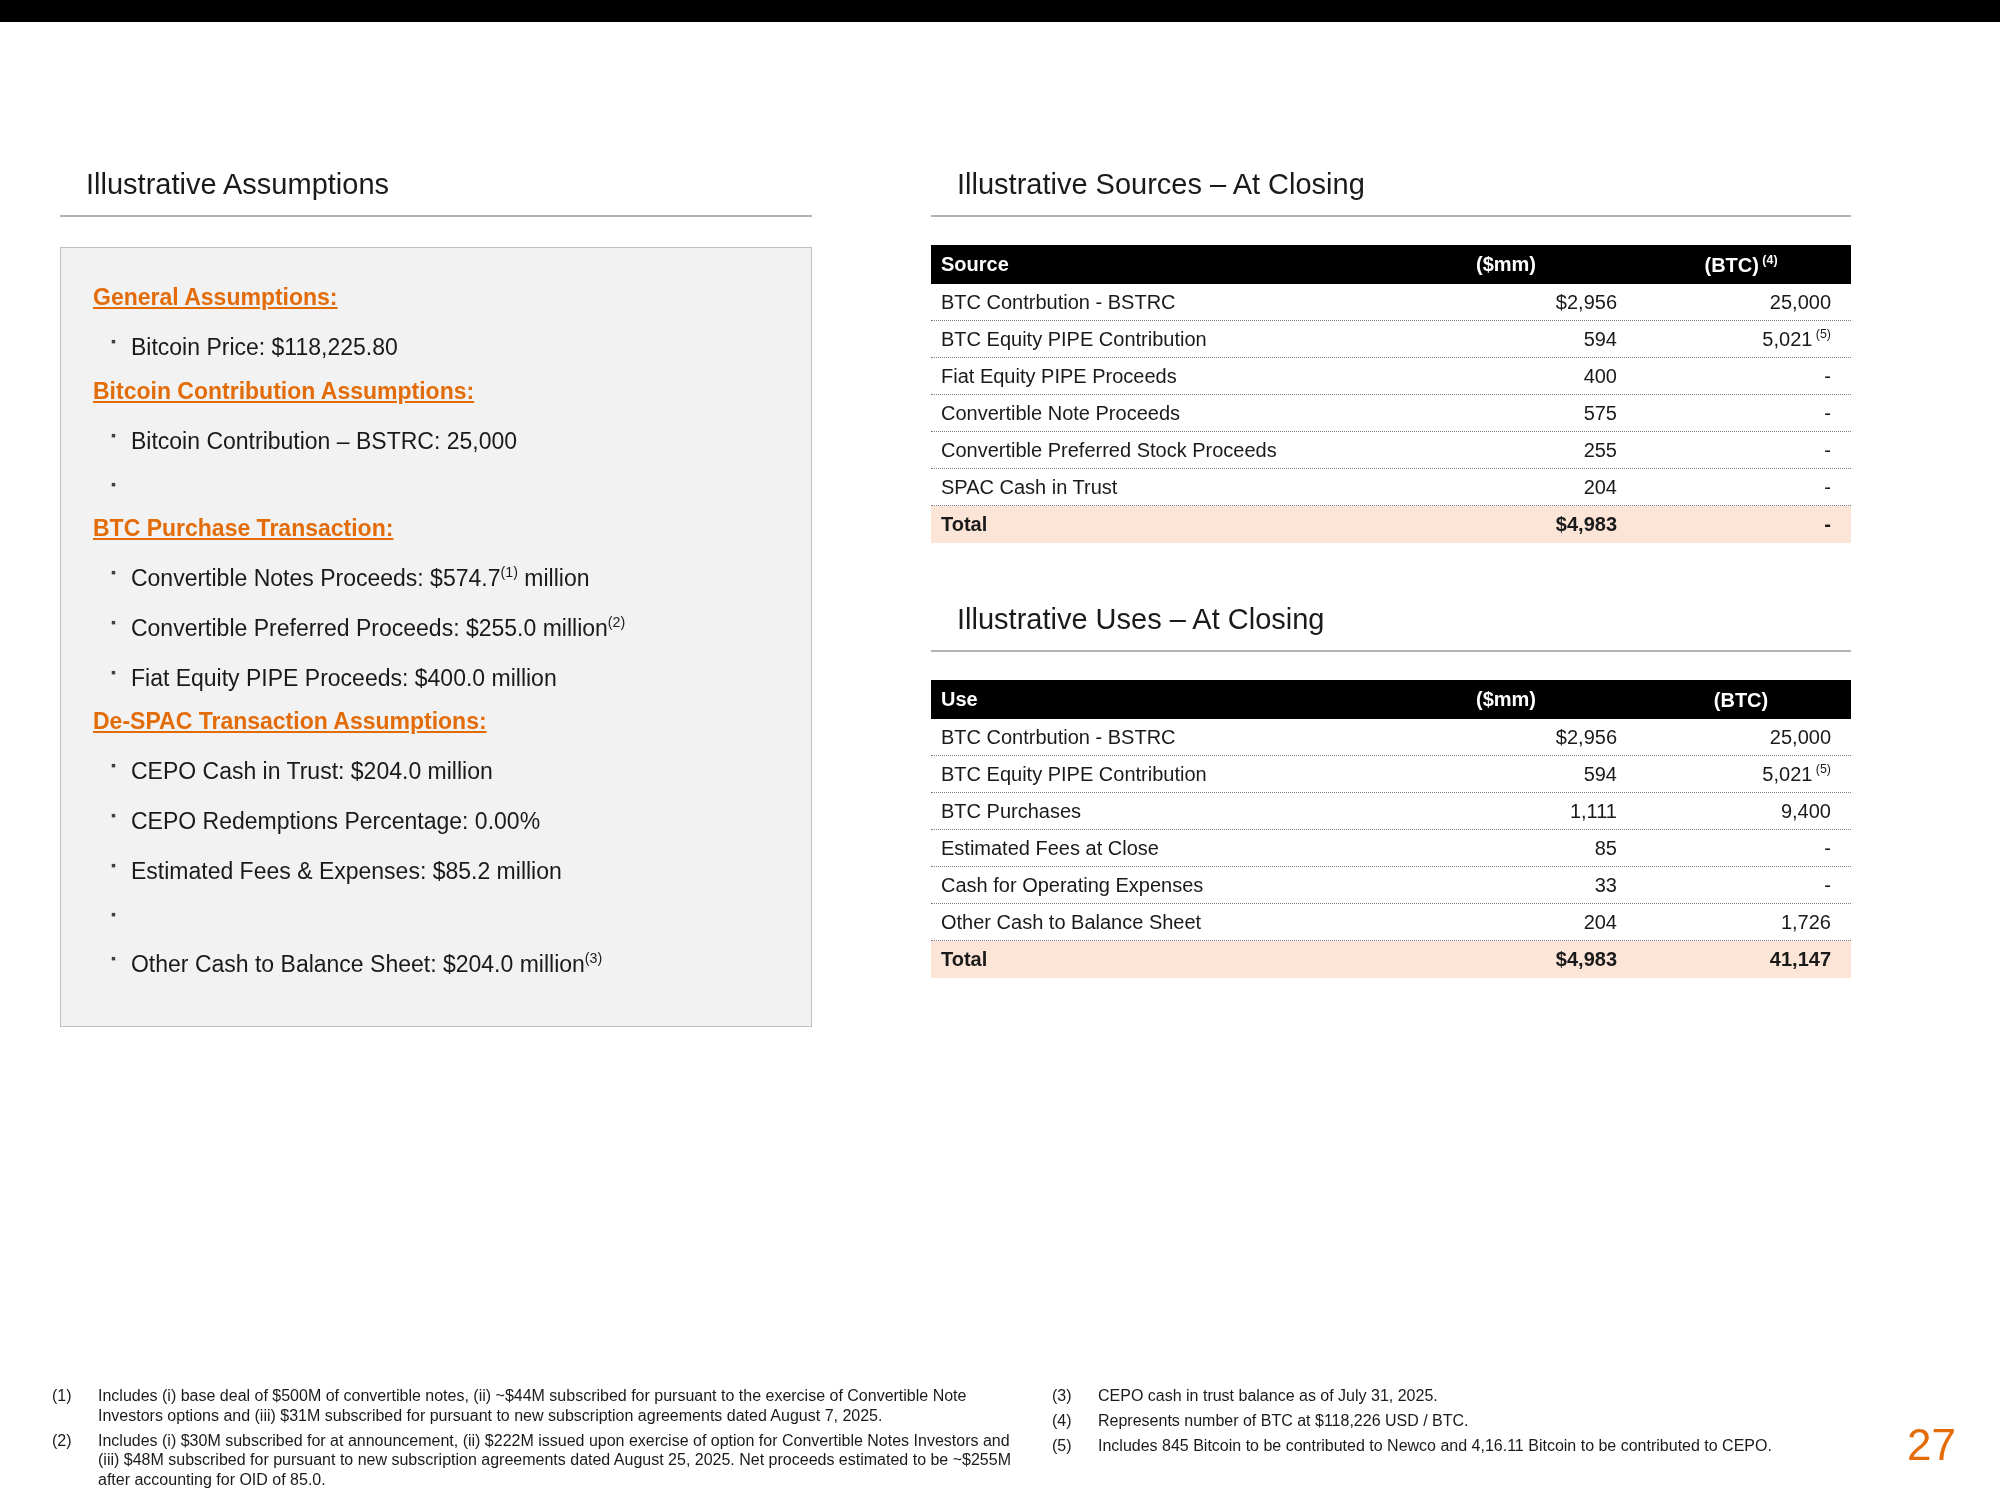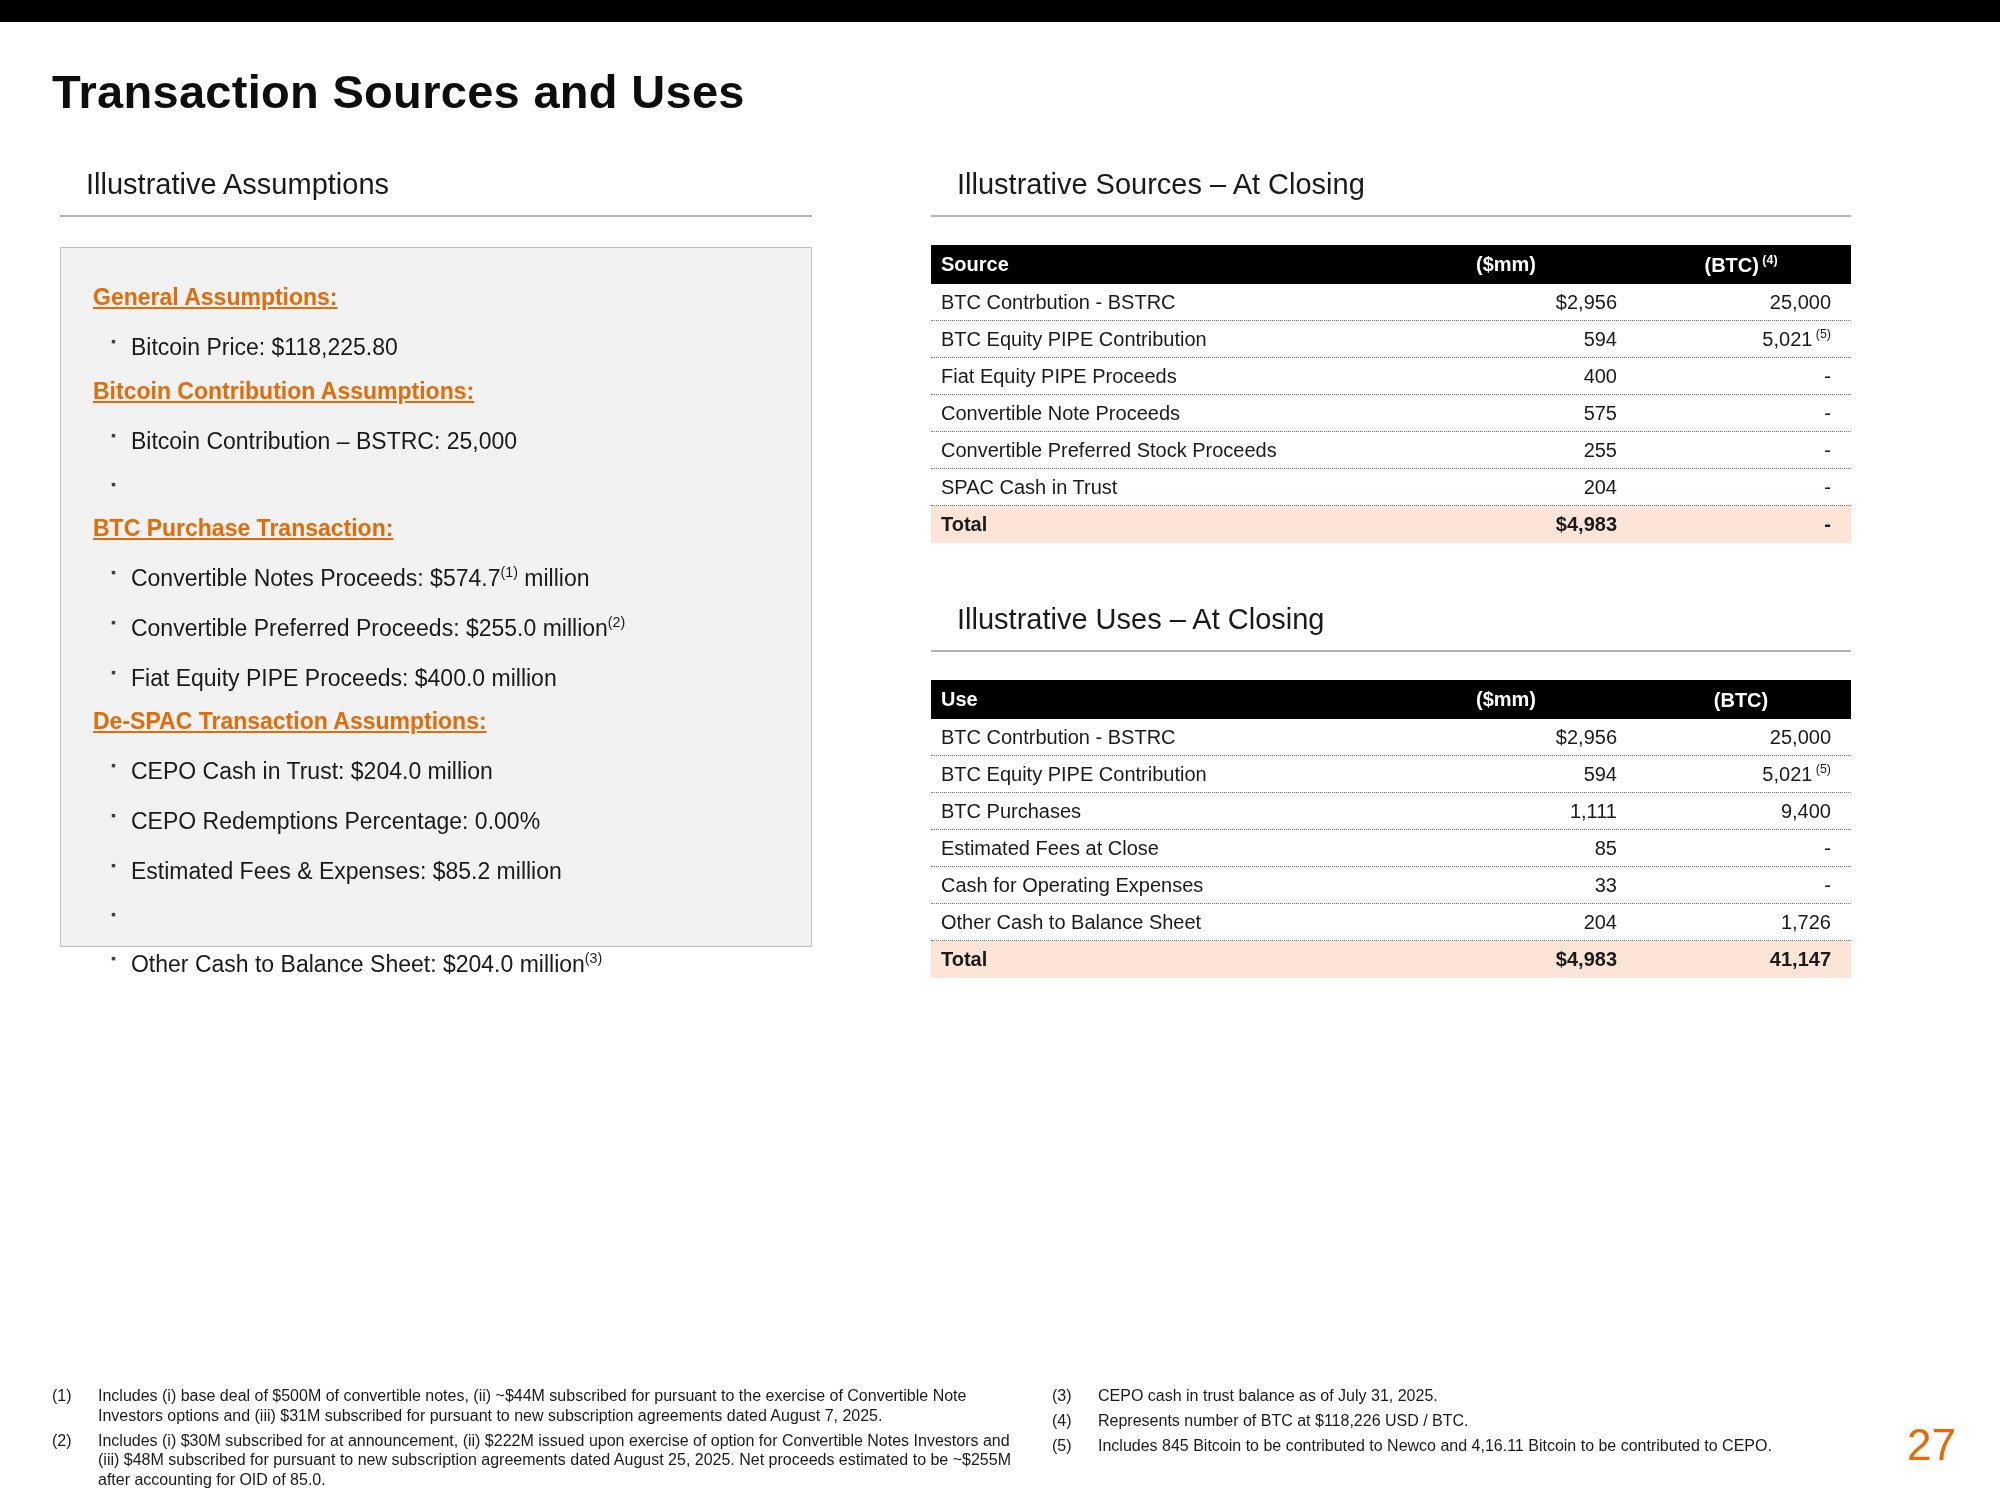--- a/index.html
+++ b/index.html
@@ -9,21 +9,21 @@
 
   .topbar { position:absolute; top:0; left:0; width:100%; height:22px; background:#000000; }
 
   .title { position:absolute; top:64px; left:52px; font-size:47px; font-weight:600; color:#0d0d0d; letter-spacing:0.3px; }
 
   .col-left  { position:absolute; left:60px;  top:168px; width:752px; }
   .col-right { position:absolute; left:931px; top:168px; width:920px; }
 
   .sec-heading { font-size:29px; color:#1a1a1a; padding:0 0 14px 26px; border-bottom:2px solid #b3b3b3; }
 
-  .asm-box { margin-top:30px; border:1px solid #bfbfbf; background:#f2f2f2; height:700px; padding:30px 30px 12px 32px; }
+  .asm-box { margin-top:30px; border:1px solid #bfbfbf; background:#f2f2f2; height:780px; padding:30px 30px 12px 32px; }
   .asm-section-title { color:#E36C09; font-weight:bold; text-decoration:underline; font-size:23px; line-height:30px; margin:4px 0 14px 0; }
   .asm-item { display:flex; align-items:flex-start; margin:0 0 14px 18px; font-size:23px; line-height:30px; }
   .asm-item .bullet { font-size:14px; color:#404040; margin-right:15px; line-height:30px; }
   .asm-item b { font-weight:normal; }
   sup { font-size:0.62em; }
 
   .tbl { margin-top:28px; width:100%; font-size:20px; }
   .tr { display:grid; grid-template-columns:1fr 250px 220px; align-items:center; min-height:37px; }
   .tr.head { background:#000000; color:#ffffff; font-weight:bold; min-height:39px; }
   .td.label { padding-left:10px; }
@@ -42,21 +42,20 @@
   .fn .fn-text { flex:1; padding-right:26px; }
 
   .page-number { position:absolute; right:44px; top:1420px; color:#E36C09; font-size:44px; }
 </style>
 </head>
 <body>
 
 <div class="slide">
   <div class="topbar"></div>
 
-  <h1 class="title">Transaction Sources and Uses</h1>
 
   <div class="col-left">
     <div class="sec-heading">Illustrative Assumptions</div>
 
     <div class="asm-box">
 
       <div class="asm-section-title">General Assumptions:</div>
       <div class="asm-item">
         <span class="bullet">▪</span>
         <span><b>Bitcoin Price:</b><span> $118,225.80</span><sup></sup><span></span></span>

